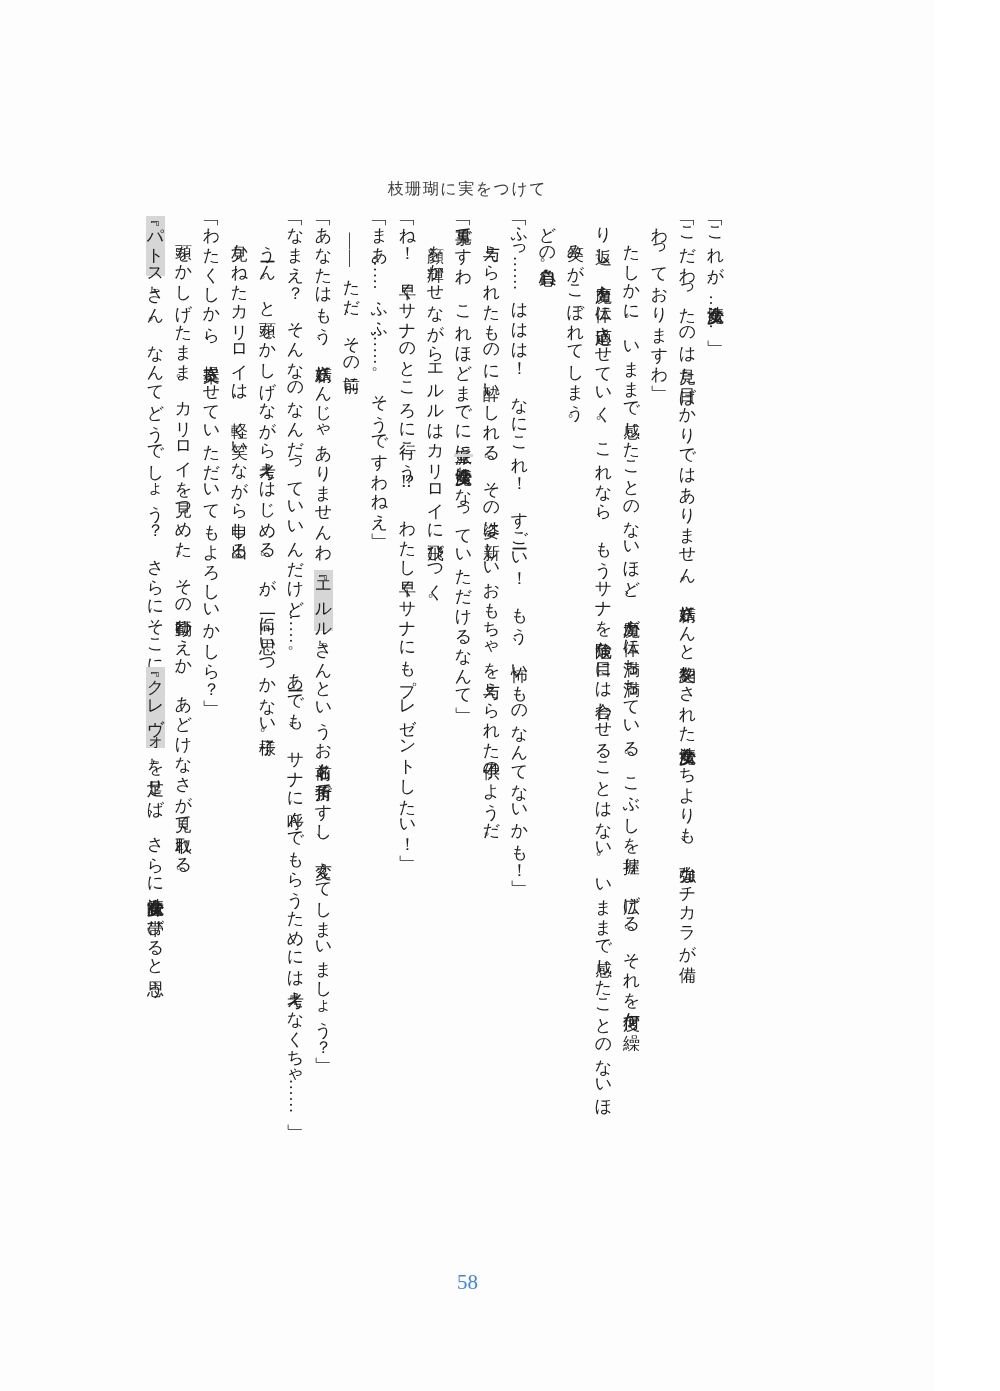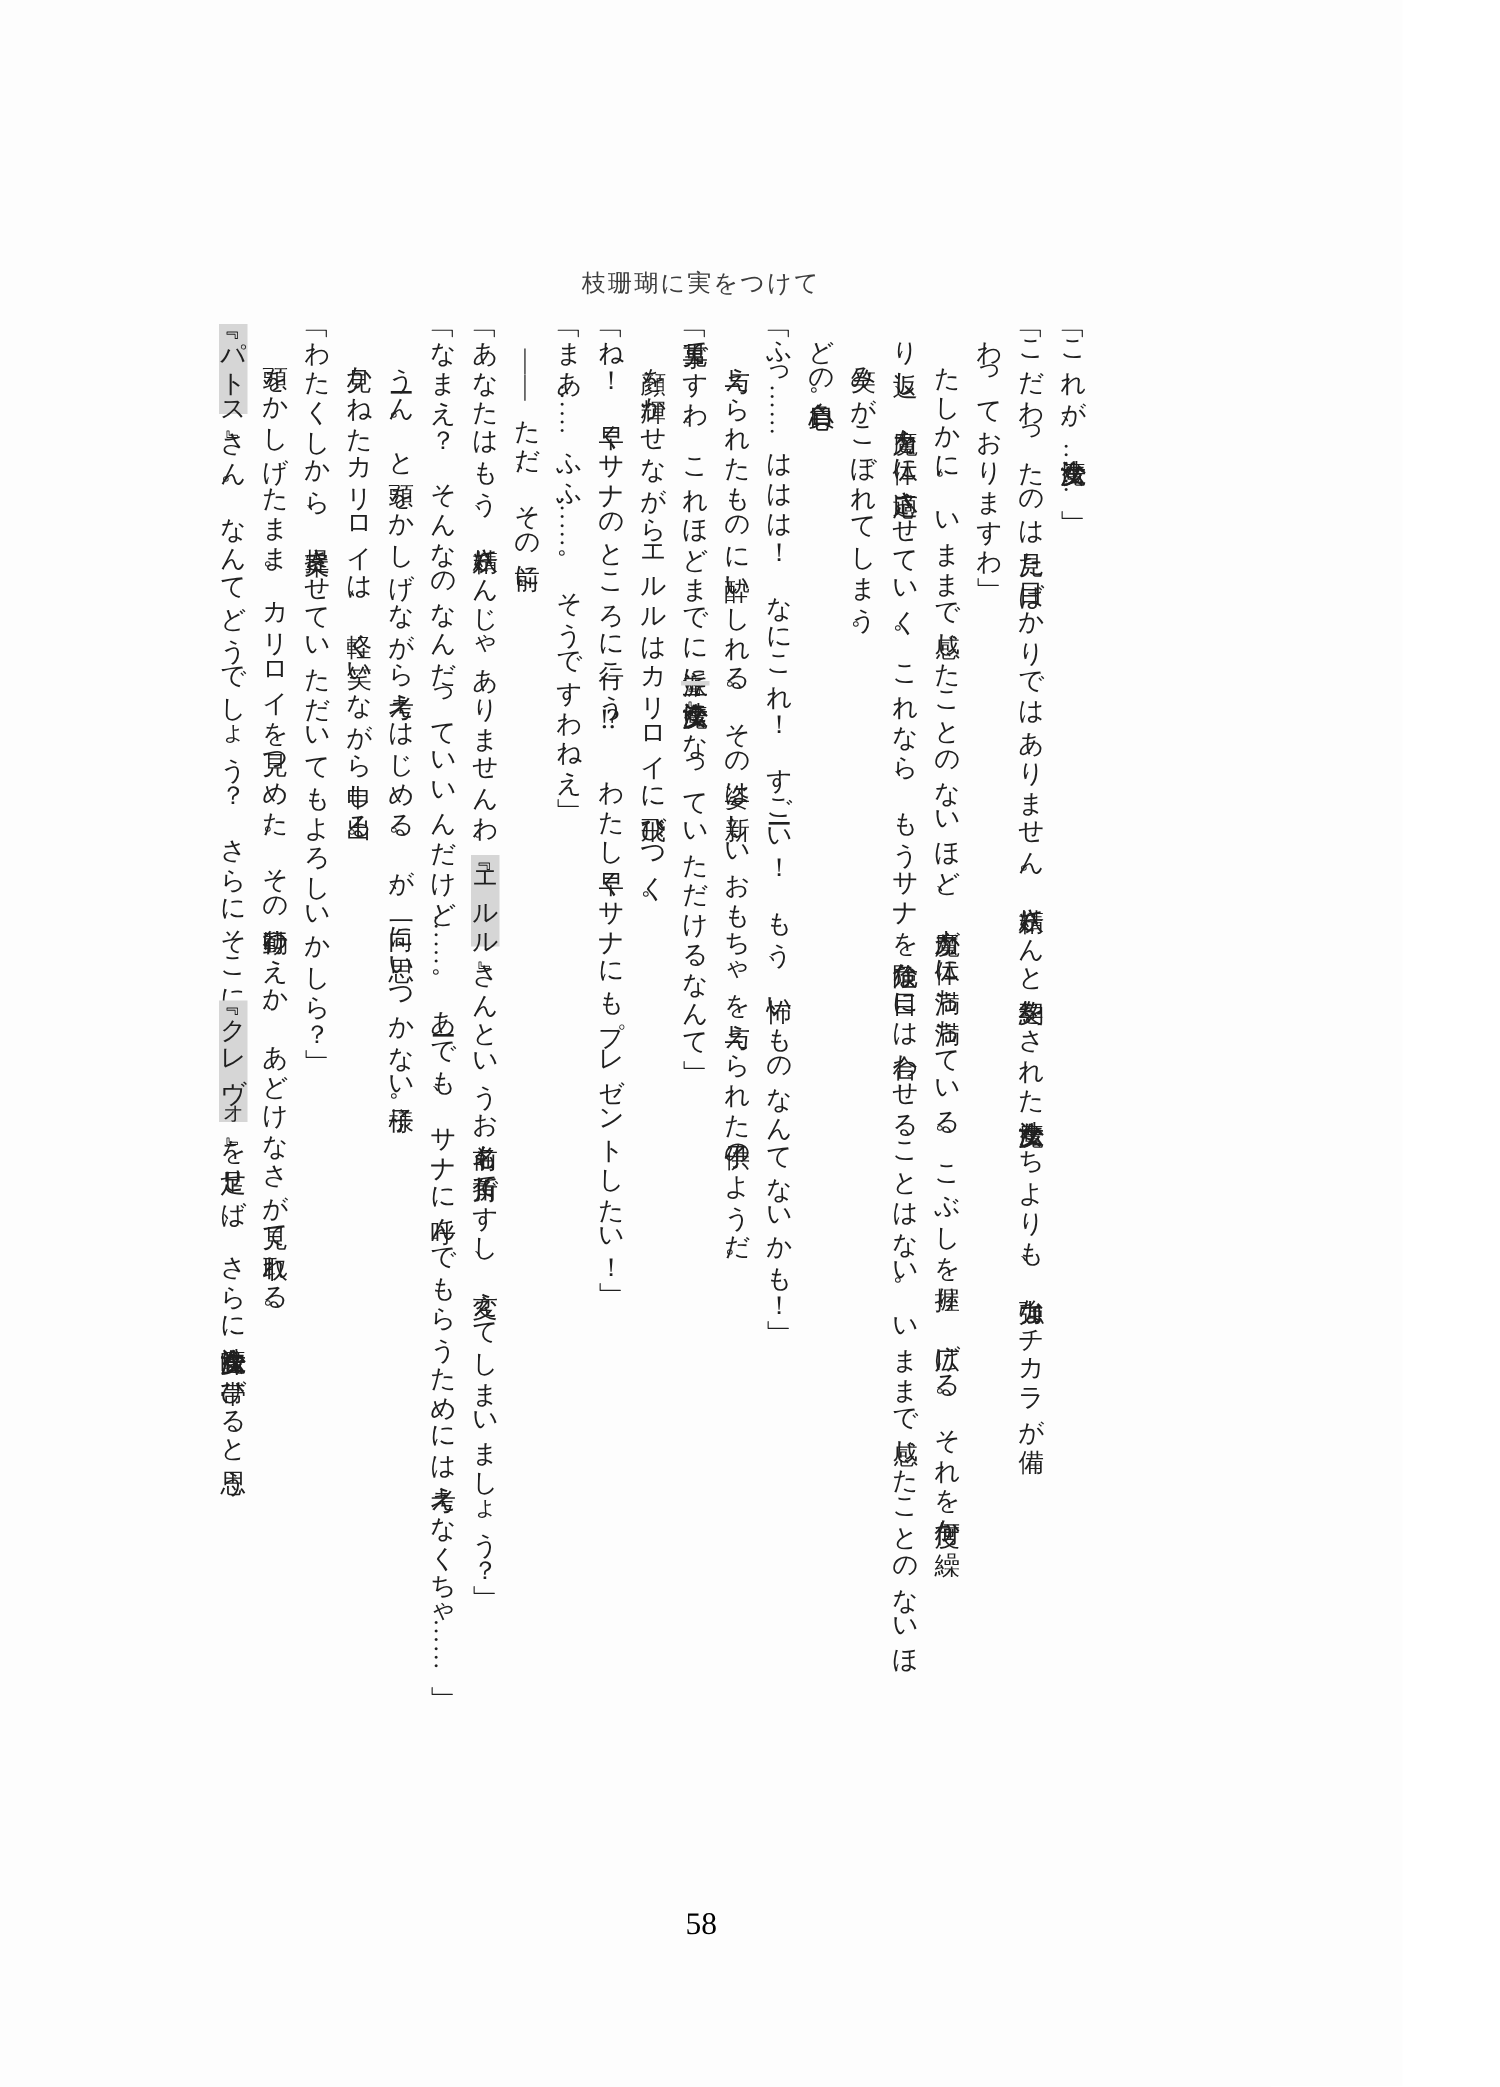--- a/index.html
+++ b/index.html
@@ -28,21 +28,21 @@
     line-height:28px;
     letter-spacing:0.5px;
     color:#1f1f1f;
   }
   .vcol{margin:0;padding:0;white-space:pre;}
   .hl{background:var(--hl,#d6d6d6);}
   .page-number{
     position:absolute;top:1270px;left:0;right:0;
     text-align:center;
     font-size:21px;
-    color:#000000;
+    color:#3b82f6;
   }
 </style>
 </head>
 <body>
 
 <div class="page">
   <div class="running-header">枝珊瑚に実をつけて</div>
 
   <div class="text-block" style="color: rgb(31, 31, 31);">
       <p class="vcol">「これが、魔法少女……」</p>

